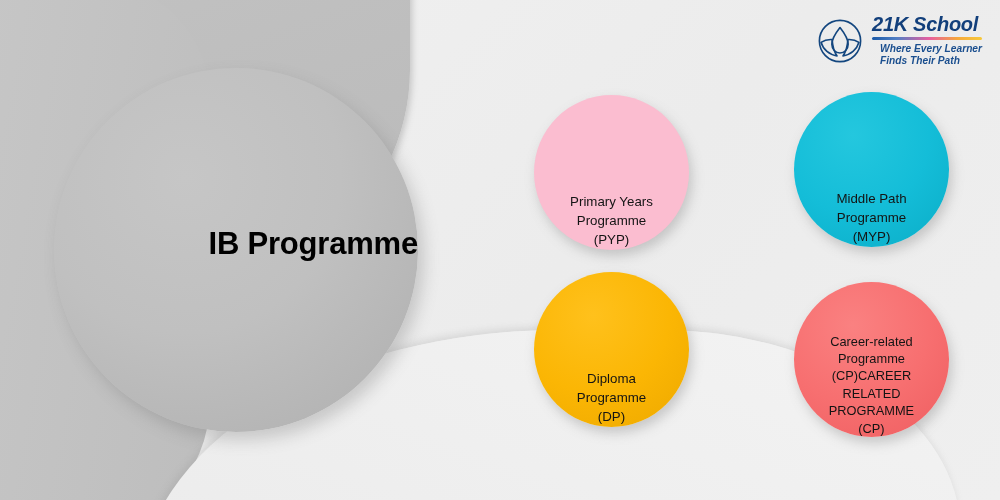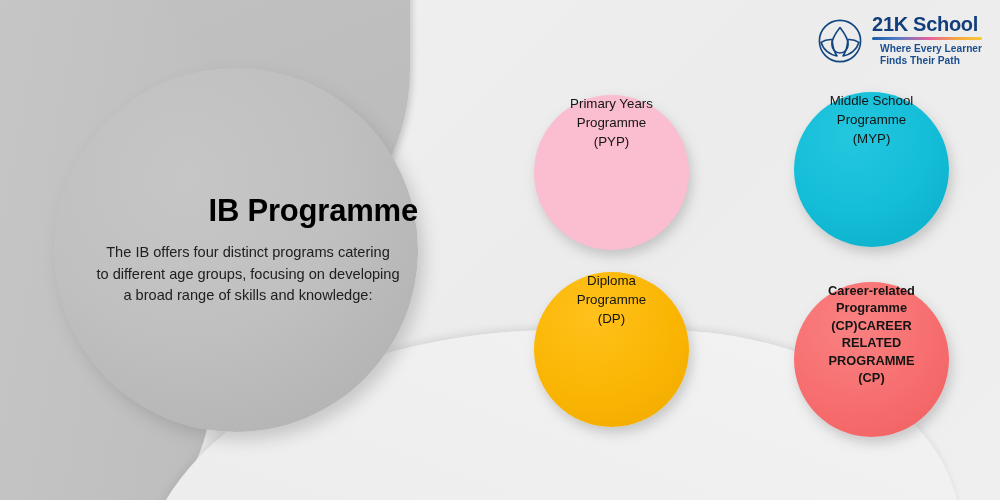--- a/index.html
+++ b/index.html
@@ -83,51 +83,52 @@
     white-space: pre-line;
   }
 
   
   .bubble {
     position: absolute;
     width: 155px;
     height: 155px;
     border-radius: 50%;
     display: flex;
-    align-items: flex-start;
+    align-items: flex-end;
     justify-content: center;
     text-align: center;
     box-shadow: 3px 6px 12px rgba(120,120,120,.34);
   }
   .bubble .label {
     font-size: 13.3px;
     line-height: 1.42;
     color: #141414;
     white-space: pre-line;
     padding: 0 6px;
   }
   .bubble.pyp  { left: 534px; top: 95px;
     background: radial-gradient(circle at 38% 28%, #fdc6d6 0%, #fbbdd0 52%, #f4aec3 88%, #edа 100%);
     background-color: #fbbdd0; }
   .bubble.myp  { left: 794px; top: 92px;
     background: radial-gradient(circle at 38% 28%, #24c7de 0%, #14bdd8 52%, #0cb0ca 90%, #0aa8c2 100%); }
   .bubble.dp   { left: 534px; top: 272px;
     background: radial-gradient(circle at 38% 28%, #ffc11c 0%, #fbb604 52%, #f0ab00 90%, #e6a400 100%); }
   .bubble.cp   { left: 794px; top: 282px;
-    background: radial-gradient(circle at 38% 28%, #fa8181 0%, #f76f70 52%, #f06163 90%, #ea5a5c 100%); font-weight: bold; }
+    background: radial-gradient(circle at 38% 28%, #fa8181 0%, #f76f70 52%, #f06163 90%, #ea5a5c 100%); }
   .bubble.cp .label { font-size: 12.8px; line-height: 1.36; }
 
   
   .logo {
     position: absolute;
     right: 18px;
     top: 14px;
     display: flex;
     align-items: center;
     gap: 9px;
+    font-style: italic;
   }
   .logo-mark { width: 46px; height: 46px; flex: none; }
   .logo-text { display: flex; flex-direction: column; }
   .logo-name {
     font-size: 20px;
     font-weight: bold;
     color: #123f7b;
     letter-spacing: -0.3px;
     line-height: 1.05;
   }
@@ -151,33 +152,30 @@
 <body>
 
 <div class="canvas">
 
   <div class="deco-blob-back"></div>
   <div class="deco-left-band"></div>
   <div class="deco-bottom-white"></div>
 
   <div class="hero-circle">
     <div class="hero-title">IB Programme</div>
-    <div class="hero-sub">The IB offers four distinct programs  catering
-to different age groups, focusing on developing
-a broad range of skills and knowledge:</div>
   </div>
 
   <div class="bubble pyp">
     <div class="label">Primary Years
 Programme
 (PYP)</div>
   </div>
 
   <div class="bubble myp">
-    <div class="label">Middle School
+    <div class="label">Middle Path
 Programme
 (MYP)</div>
   </div>
 
   <div class="bubble dp">
     <div class="label">Diploma
 Programme
 (DP)</div>
   </div>
 

